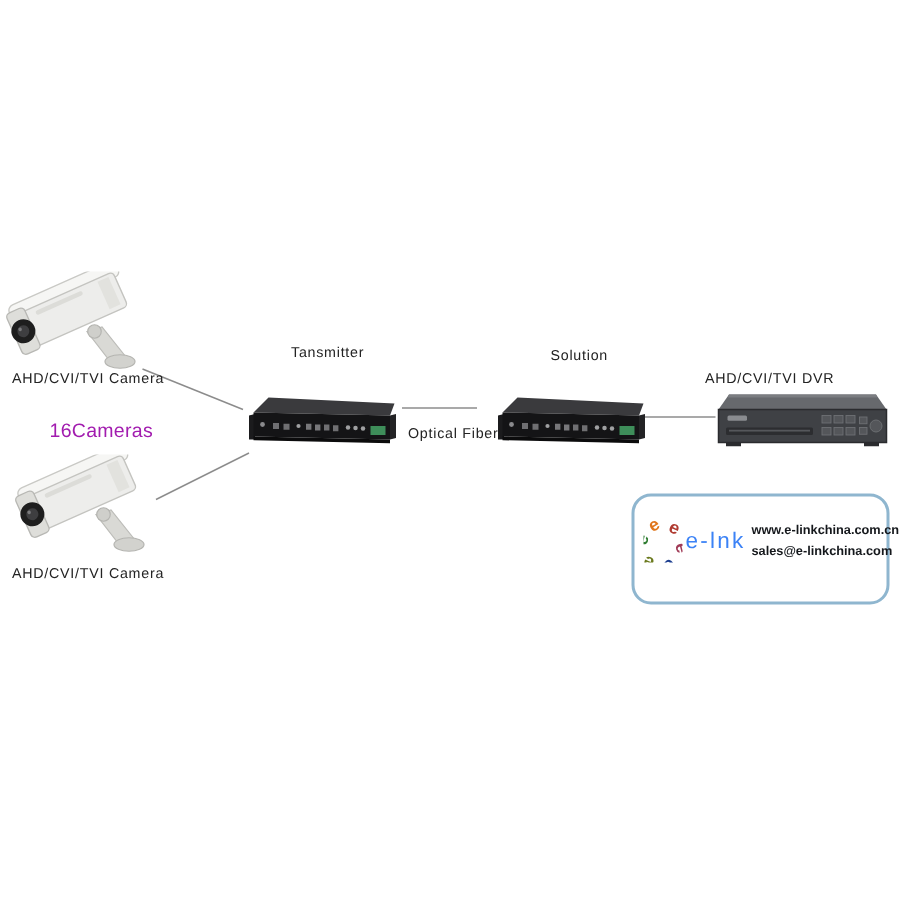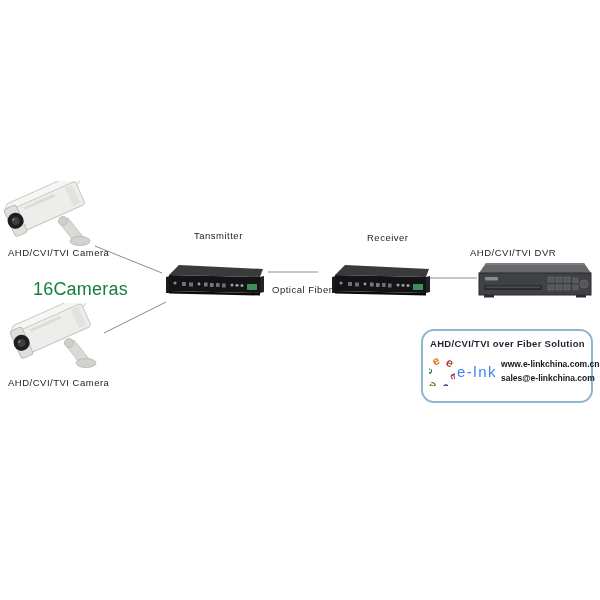--- a/index.html
+++ b/index.html
@@ -6,21 +6,21 @@
   .canvas{
     position:relative;width:600px;height:600px;background:#ffffff;overflow:hidden;
     font-family:"Liberation Sans",sans-serif;
   }
   svg.lines{position:absolute;left:0;top:0;width:600px;height:600px;pointer-events:none;}
   .label{
     position:absolute;font-size:9.5px;font-weight:400;color:#232323;
     letter-spacing:0.5px;white-space:nowrap;
   }
   .count-label{
-    position:absolute;font-size:18px;font-weight:400;color:#15803d;
+    position:absolute;font-size:13px;font-weight:400;color:#a21caf;
     letter-spacing:0.2px;white-space:nowrap;
   }
   .icon-wrap{position:absolute;}
   .info-box{
     position:absolute;left:421px;top:329px;width:172px;height:74px;
     border:2px solid #8fb6cf;border-radius:13px;box-sizing:border-box;
     background:#ffffff;padding:7px 5px 4px 6px;
   }
   .info-title{
     font-size:9.5px;font-weight:700;color:#1c2430;letter-spacing:0.3px;
@@ -131,36 +131,35 @@
 
   <div class="label" style="left:194px;top:230px">Tansmitter</div>
   <div class="icon-wrap" style="left:166px;top:262px;width:102px;height:38px">
     <svg width="102" height="38">
         <use href="#converter"></use>
       </svg>
   </div>
 
   <div class="label" style="left:272px;top:284px">Optical Fiber</div>
 
-  <div class="label" style="left:367px;top:232px">Receiver</div>
+  <div class="label" style="left:367px;top:232px">Solution</div>
   <div class="icon-wrap" style="left:332px;top:262px;width:102px;height:38px">
     <svg width="102" height="38">
         <use href="#converter"></use>
       </svg>
   </div>
 
   <div class="label" style="left:470px;top:247px">AHD/CVI/TVI DVR</div>
   <div class="icon-wrap" style="left:476px;top:260px;width:118px;height:41px">
     <svg width="118" height="41">
         <use href="#dvr"></use>
       </svg>
   </div>
 
   <div class="info-box">
-    <div class="info-title">AHD/CVI/TVI over Fiber Solution</div>
     <div class="info-row">
       <svg width="26" height="30" viewBox="0 0 26 30" style="flex:0 0 auto" font-family="Liberation Sans, sans-serif" font-weight="bold" font-size="12px">
         <text x="0" y="0" fill="#e0761c" transform="translate(6,10) rotate(-30)">e</text>
         <text x="0" y="0" fill="#b03a30" transform="translate(16,9) rotate(25)">e</text>
         <text x="0" y="0" fill="#2f7d32" transform="translate(2,19) rotate(-75)">e</text>
         <text x="0" y="0" fill="#a03a56" transform="translate(21,18) rotate(75)">e</text>
         <text x="0" y="0" fill="#6b7a1e" transform="translate(8,28) rotate(-155)">e</text>
         <text x="0" y="0" fill="#1b3d8f" transform="translate(18,27) rotate(145)">e</text>
       </svg>
       <span class="brand">e-lnk</span>

